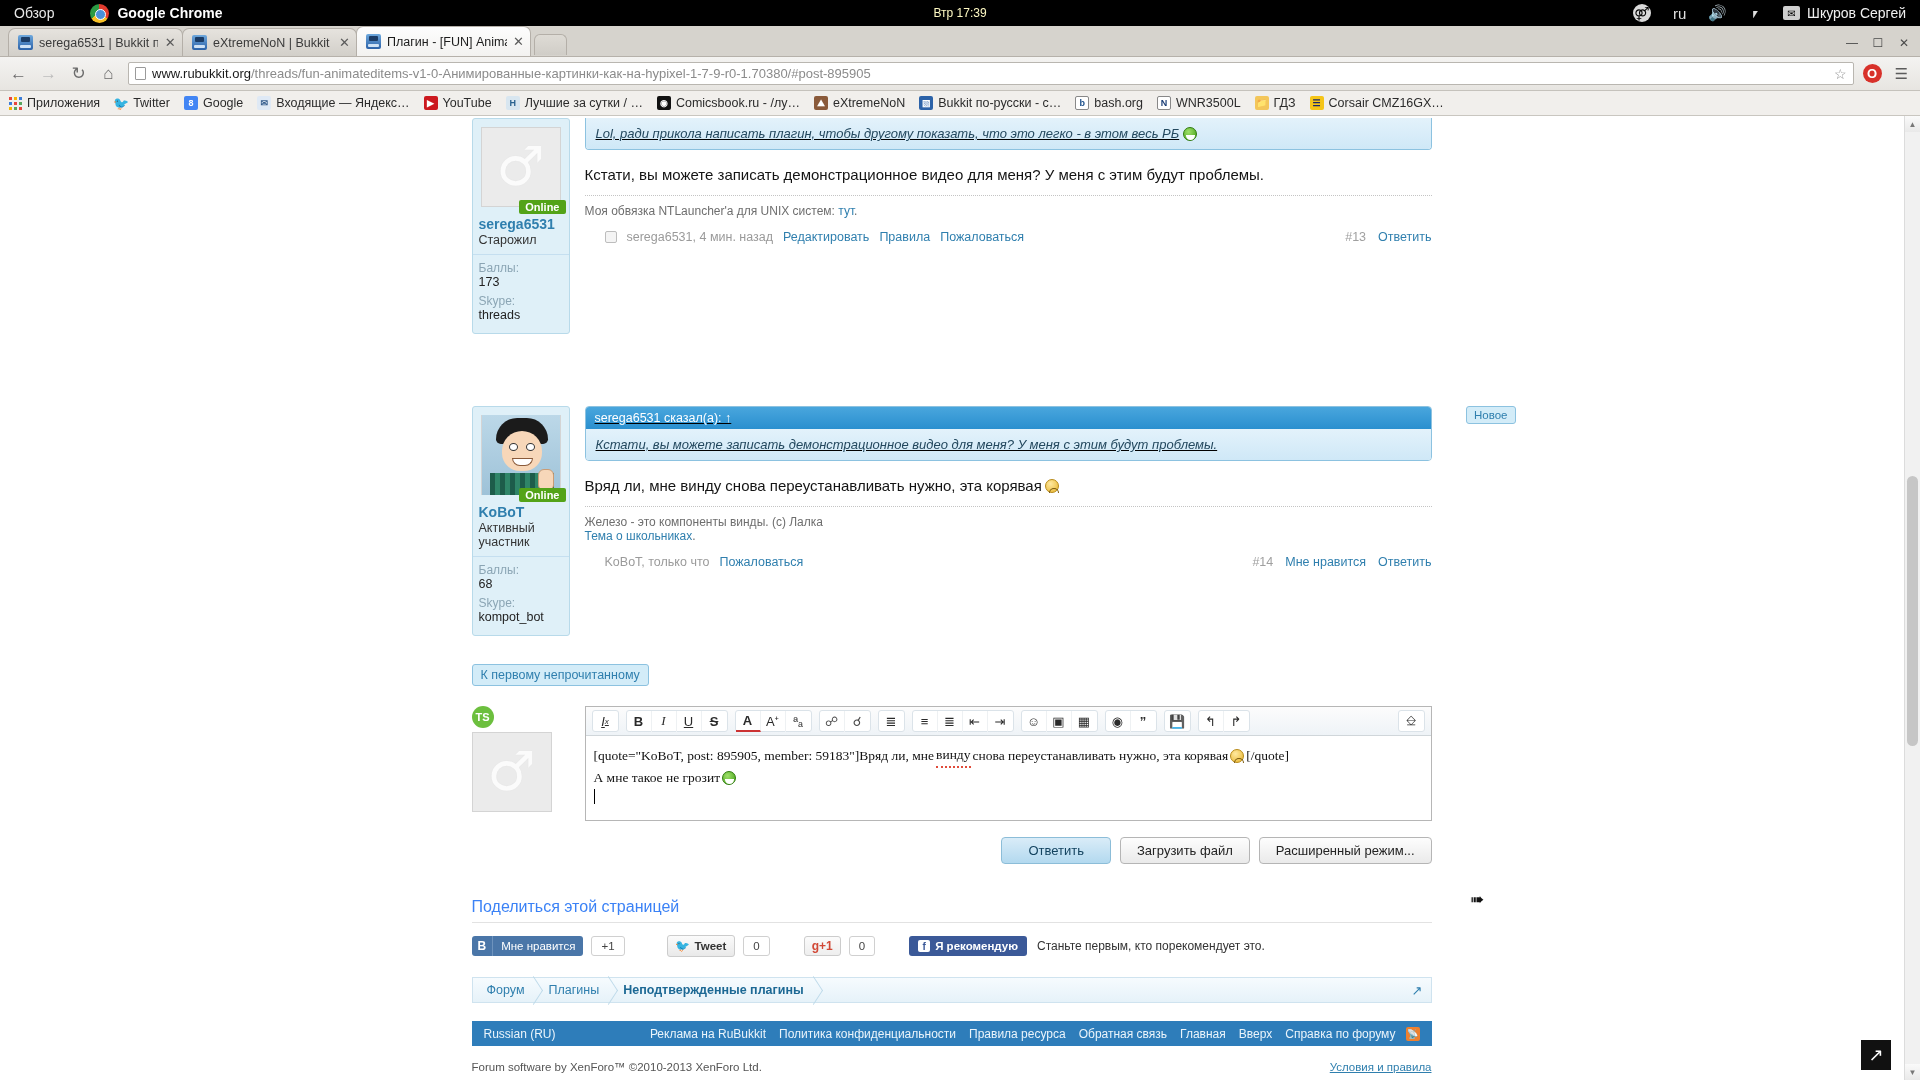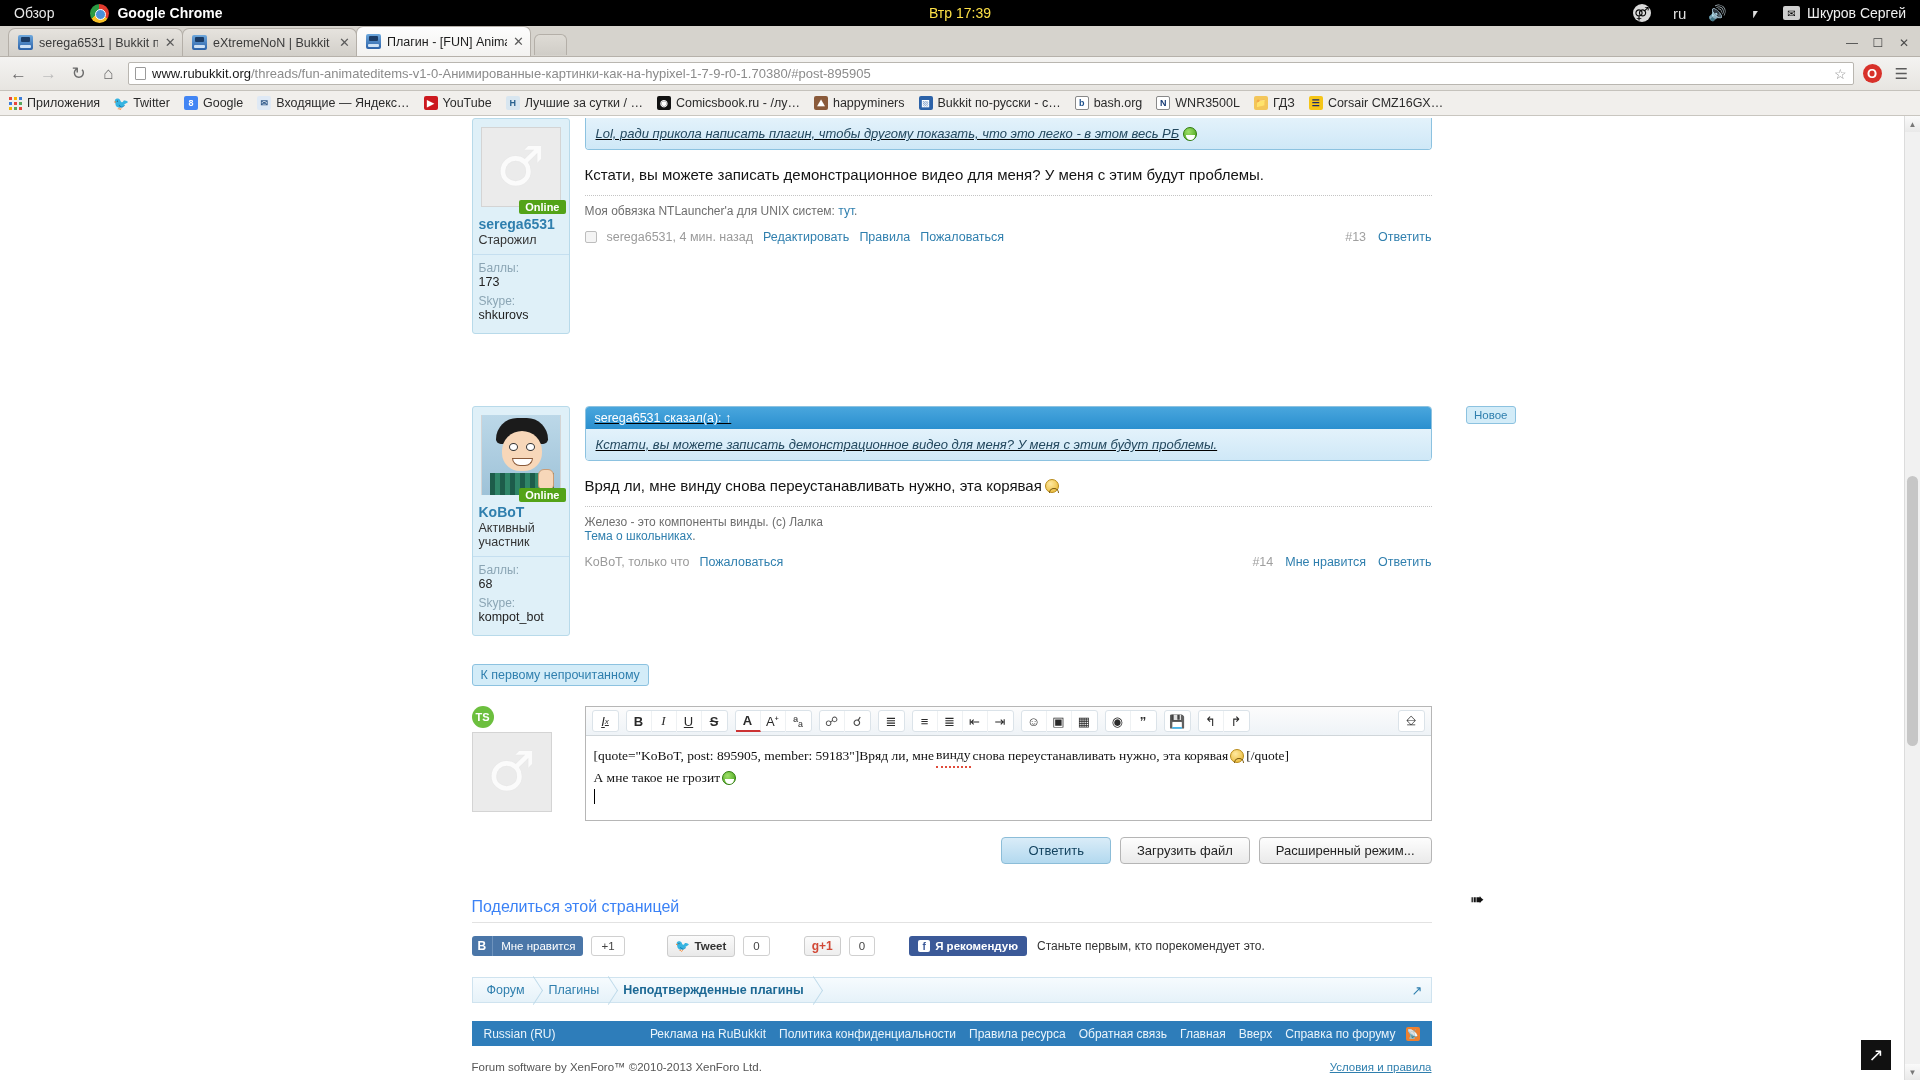--- a/index.html
+++ b/index.html
@@ -17,21 +17,21 @@
     height:26px; background:#000000; color:#dcdcdc;
     display:flex; align-items:center; font-size:14px; position:relative;
   }
   .gnome-activities { padding:0 14px; font-size:14px; color:#e8e8e8; }
   .gnome-app { display:flex; align-items:center; gap:8px; margin-left:22px; color:#ffffff; font-size:14px; font-weight:bold;}
   .chrome-logo { width:19px; height:19px; border-radius:50%;
      background: conic-gradient(#e33b2e 0deg 120deg, #f7c025 120deg 240deg, #2c9a45 240deg 360deg);
      position:relative; }
   .chrome-logo:after{content:"";position:absolute;left:5px;top:5px;width:9px;height:9px;border-radius:50%;
      background:#4a90d9;border:1.5px solid #fff;}
-  .gnome-clock { position:absolute; left:50%; transform:translateX(-50%); color:#fde047; font-size:14px; }
+  .gnome-clock { position:absolute; left:50%; transform:translateX(-50%); color:#fef9c3; font-size:12px; }
   .gnome-tray { margin-left:auto; display:flex; align-items:center; gap:22px; padding-right:14px; }
   .tray-ico { color:#e0e0e0; font-size:15px; display:flex; align-items:center; }
   .tray-access { width:18px;height:18px;border-radius:50%;background:#d9d9d9;color:#000;
      display:flex;align-items:center;justify-content:center;font-size:13px;}
   .tray-user { display:flex; align-items:center; gap:7px; color:#f0f0f0; font-size:14px; }
   .tray-msg { width:17px;height:14px;background:#cfcfcf;color:#000;border-radius:2px;font-size:10px;
      display:flex;align-items:center;justify-content:center;}
 
   
   .tabstrip { height:31px; background:#d6d3cd; display:flex; align-items:flex-end; position:relative;
@@ -121,21 +121,21 @@
   .quote-box { border:1px solid #8cc2e0; border-radius:4px; overflow:hidden; margin-bottom:12px;text-decoration:underline; }
   .quote-head { background:linear-gradient(#49a6dd,#2a8fcf); color:#fff; font-size:12.5px;
       padding:4px 9px; }
   .quote-text { background:linear-gradient(#e3f2fb,#cfe8f7); font-style:italic; font-size:13px;
       color:#23485e; padding:8px 10px; display:flex; align-items:center; gap:4px;}
   .post-text { font-size:15px; color:#141414; line-height:1.4; padding:2px 0 10px 0;
       display:flex; align-items:center; gap:3px; flex-wrap:wrap;}
   .sig { border-top:1px dotted #c4c4c4; padding-top:8px; font-size:12px; color:#6e6e6e; }
   .sig a { color:#2f7fae; text-decoration:none; }
   .post-meta { display:flex; align-items:center; gap:10px; font-size:12.5px; color:#9a9a9a;
-      padding-top:12px; }
+      padding-top:12px;margin-left:20px; }
   .meta-check { width:12px;height:12px;border:1px solid #bdbdbd;background:#f4f4f4;border-radius:2px;}
   .post-meta a { color:#2f7fae; text-decoration:none; }
   .meta-right { margin-left:auto; display:flex; gap:12px; align-items:center; }
   .meta-right .num { color:#a0a0a0; }
 
   .emoji { width:14px;height:14px;display:inline-block;border-radius:50%;vertical-align:-2px;}
   .emo-green { background:radial-gradient(circle at 38% 32%, #9fe06a, #3f9e12); border:1px solid #2e7a0c; position:relative;}
   .emo-green:after{content:"";position:absolute;left:2px;top:7px;width:9px;height:5px;background:#fff;border-radius:0 0 6px 6px;}
   .emo-sad { background:radial-gradient(circle at 38% 32%, #ffe9a0, #e8b42a); border:1px solid #b88a16; position:relative;}
   .emo-sad:after{content:"";position:absolute;left:3px;top:8px;width:8px;height:4px;border:1px solid #7a5a10;border-bottom:none;border-radius:6px 6px 0 0;}
@@ -326,21 +326,21 @@
   <div class="bm">
     <span class="bm-ico" style="background:#d8e6f0;color:#2a628f">H</span>
     <span>Лучшие за сутки / …</span>
   </div>
   <div class="bm">
     <span class="bm-ico" style="background:#111">◉</span>
     <span>Comicsbook.ru - /лу…</span>
   </div>
   <div class="bm">
     <span class="bm-ico" style="background:#8a5a3a">⛰</span>
-    <span>happyminers</span>
+    <span>eXtremeNoN</span>
   </div>
   <div class="bm">
     <span class="bm-ico" style="background:#2c62a8">▧</span>
     <span>Bukkit по-русски - с…</span>
   </div>
   <div class="bm">
     <span class="bm-ico" style="background:#fff;color:#1c4f8a;border:1px solid #888">b</span>
     <span>bash.org</span>
   </div>
   <div class="bm">
@@ -368,21 +368,21 @@
             <div class="avatar">
               <span class="avatar-mars">♂</span>
               <span class="online-badge">Online</span>
             </div>
             <span class="uname">serega6531</span>
             <span class="utitle">Старожил</span>
             <div class="uextra">
               <span class="ulabel">Баллы:</span>
               <span class="uvalue">173</span>
               <span class="ulabel">Skype:</span>
-              <span class="uvalue">shkurovs</span>
+              <span class="uvalue">threads</span>
             </div>
           </div>
         </div>
         <div class="msg-body">
           <div class="quote-box" style="border-top:none;border-radius:0 0 4px 4px">
             <div class="quote-text">
               <span>Lol, ради прикола написать плагин, чтобы другому показать, что это легко - в этом весь РБ</span>
               <span class="emoji emo-green"></span>
             </div>
           </div>

